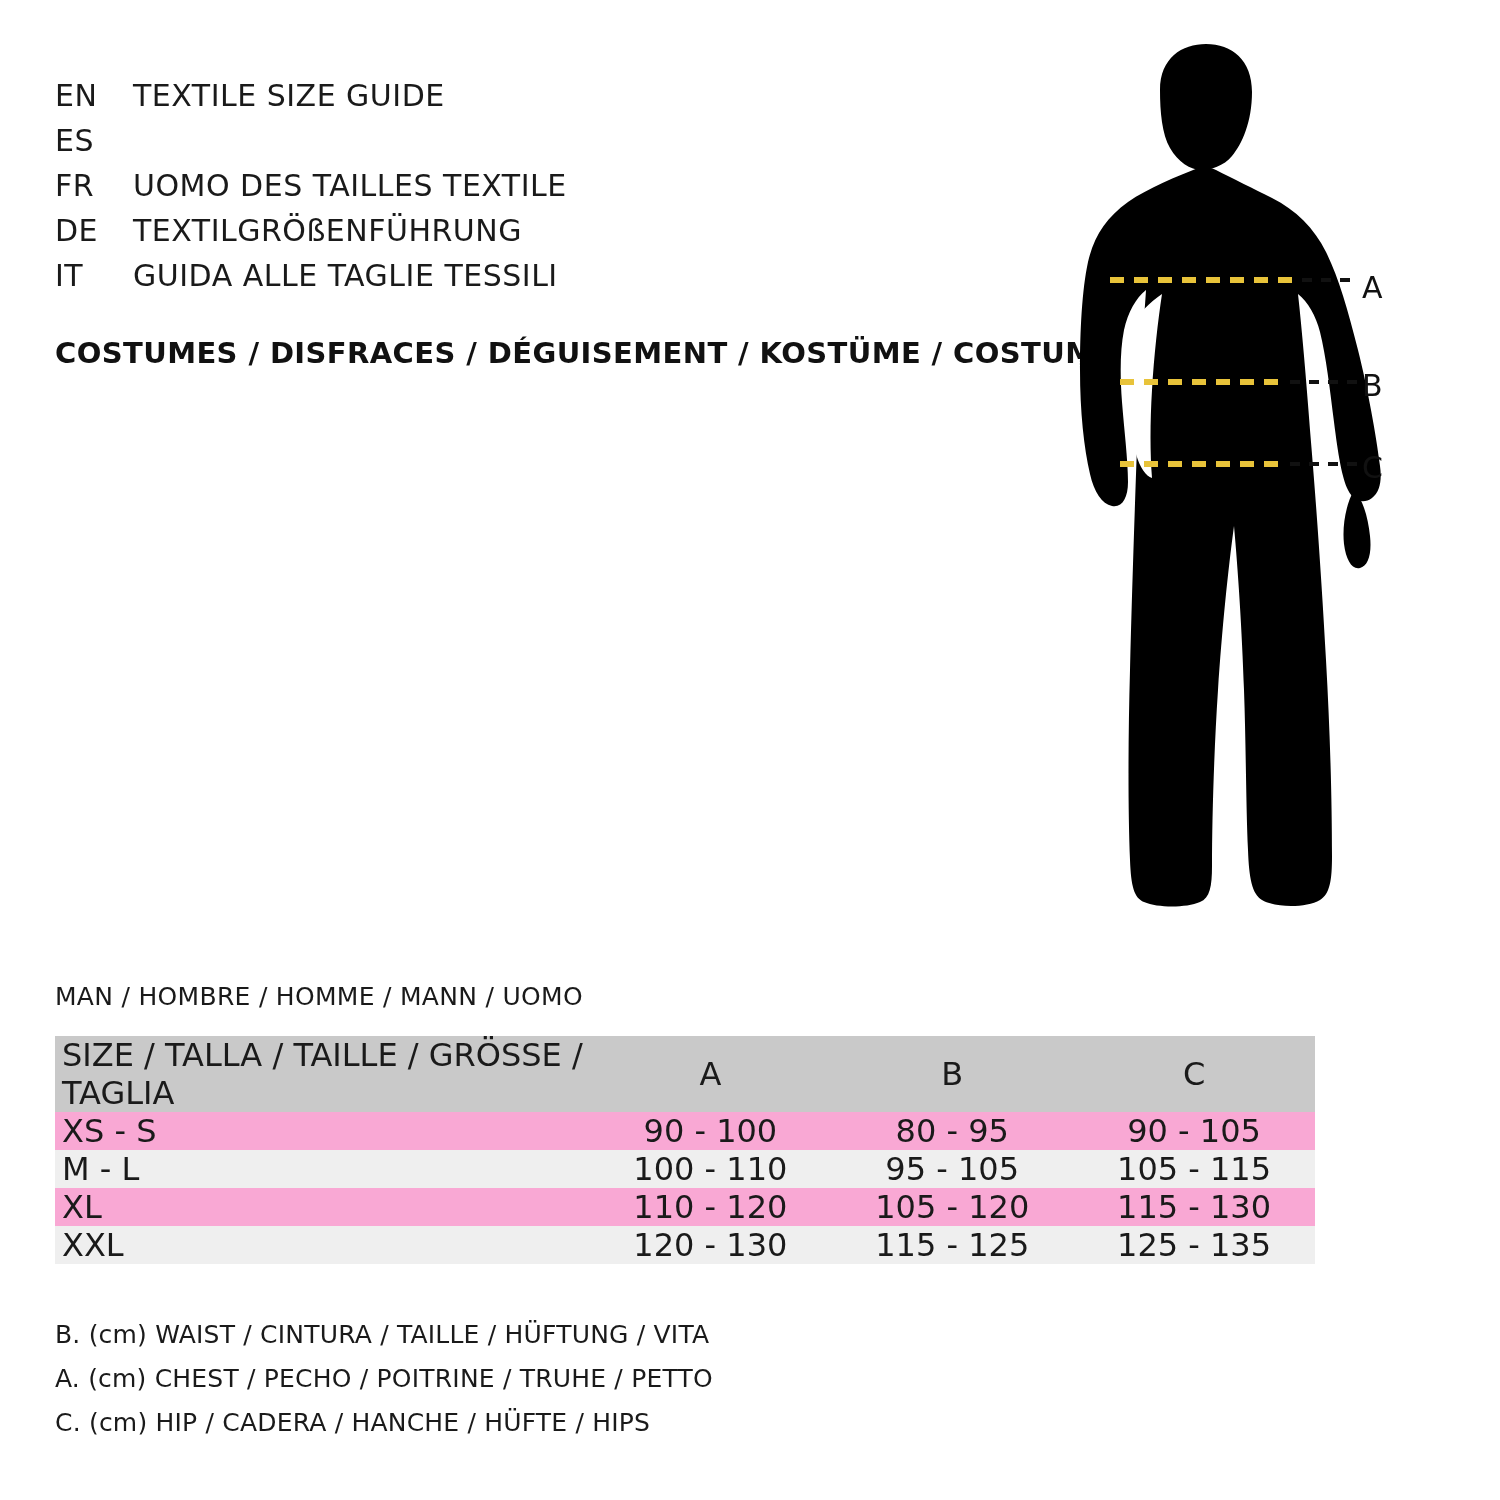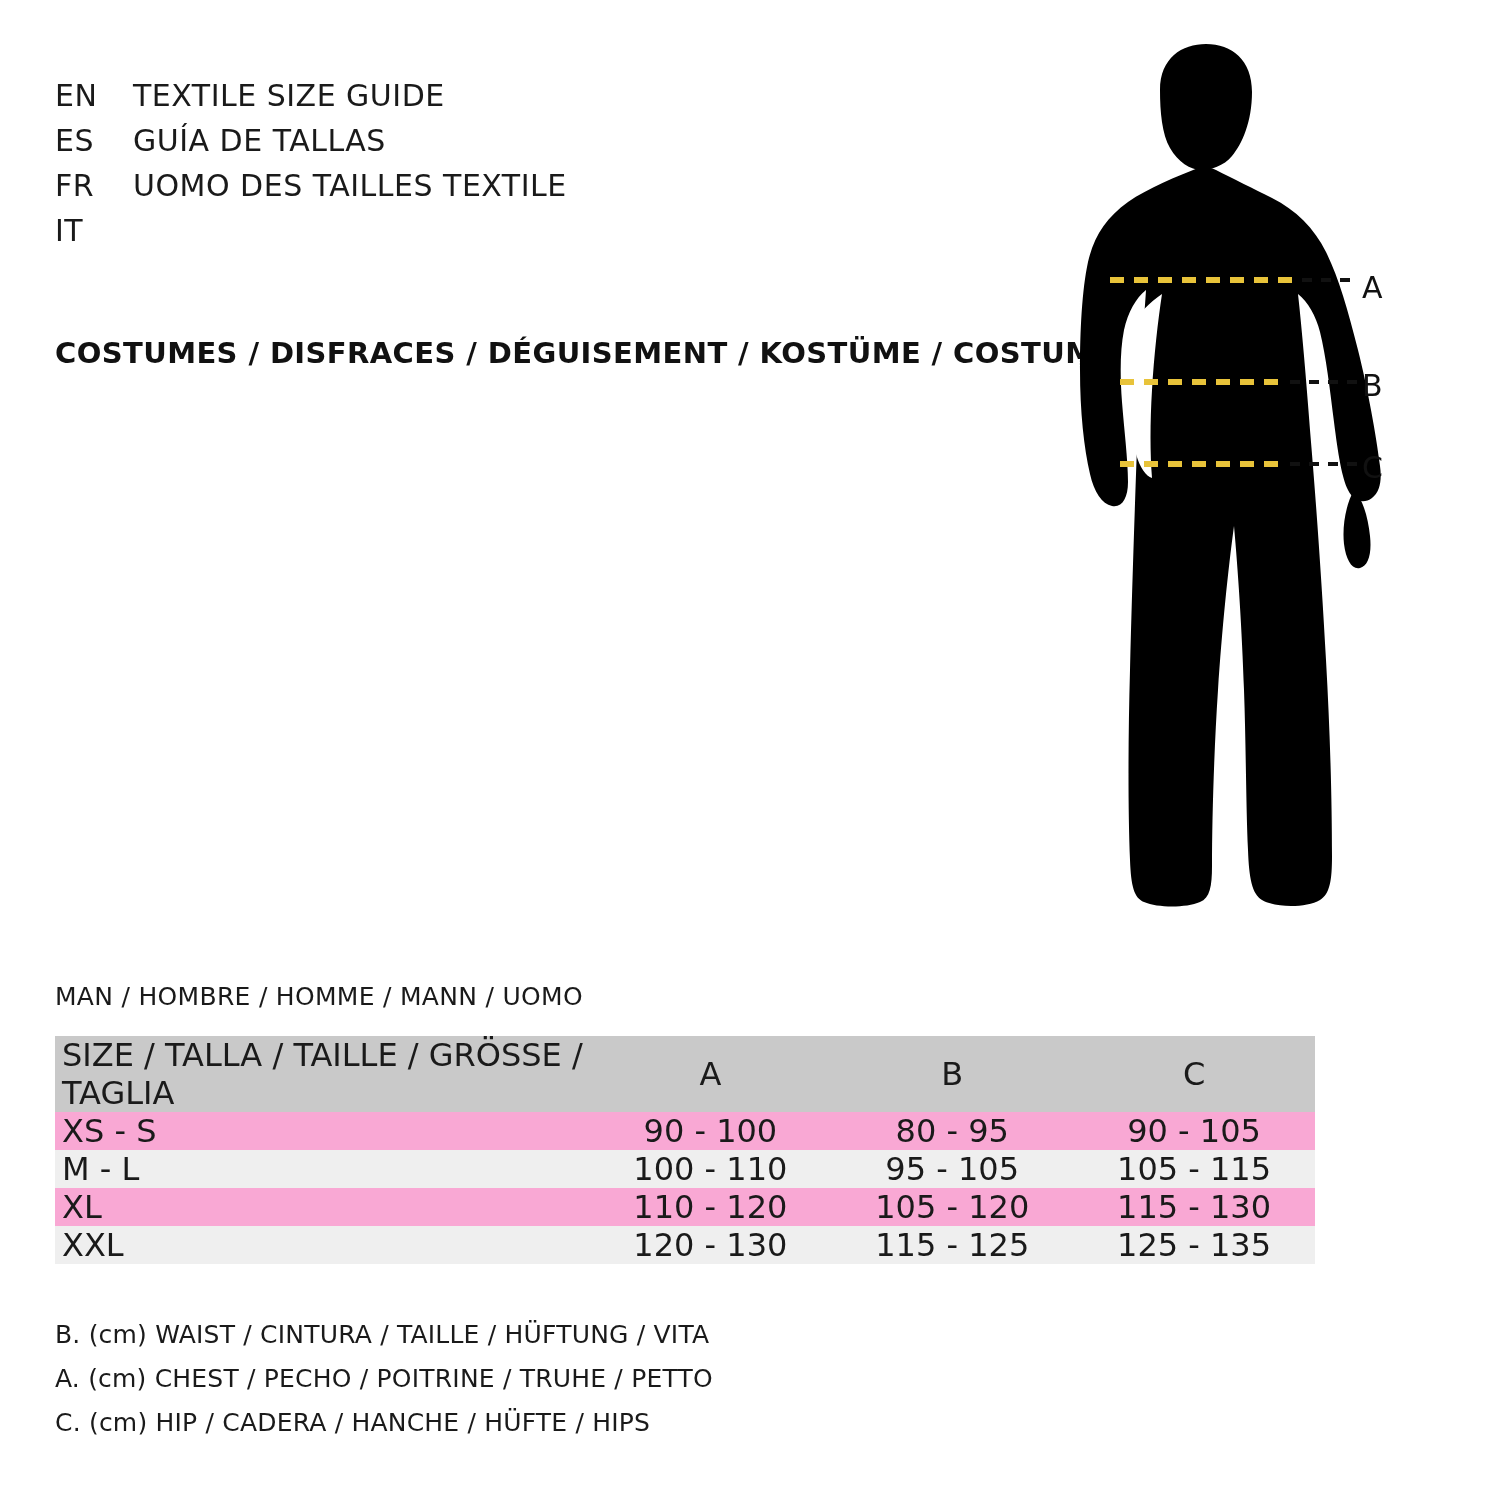--- a/index.html
+++ b/index.html
@@ -137,28 +137,32 @@
 
 <div class="page">
 
   <div class="lang-block">
     <div class="lang-row">
       <span class="lang-code">EN</span>
       <span class="lang-text">TEXTILE SIZE GUIDE</span>
     </div>
     <div class="lang-row">
       <span class="lang-code">ES</span>
-      <span class="lang-text">GUÍA DE TALLAS</span>
     </div>
     <div class="lang-row">
       <span class="lang-code">FR</span>
       <span class="lang-text">UOMO DES TAILLES TEXTILE</span>
     </div>
     <div class="lang-row">
+      <span class="lang-code">DE</span>
+      <span class="lang-text">TEXTILGRÖßENFÜHRUNG</span>
+    </div>
+    <div class="lang-row">
       <span class="lang-code">IT</span>
+      <span class="lang-text">GUIDA ALLE TAGLIE TESSILI</span>
     </div>
   </div>
 
   <div class="costumes-line">COSTUMES / DISFRACES / DÉGUISEMENT / KOSTÜME / COSTUMI</div>
 
   <div class="figure-area">
     <svg class="figure-svg" width="430" height="900" viewBox="0 0 430 900">
 
       <path fill="#000000" d="M150 60 C150 28 172 14 196 14 C222 14 242 30 242 62 C242 92 232 114 222 126 C214 136 200 140 192 140 C180 140 168 132 160 118 C152 104 150 82 150 60 Z"></path>
 

